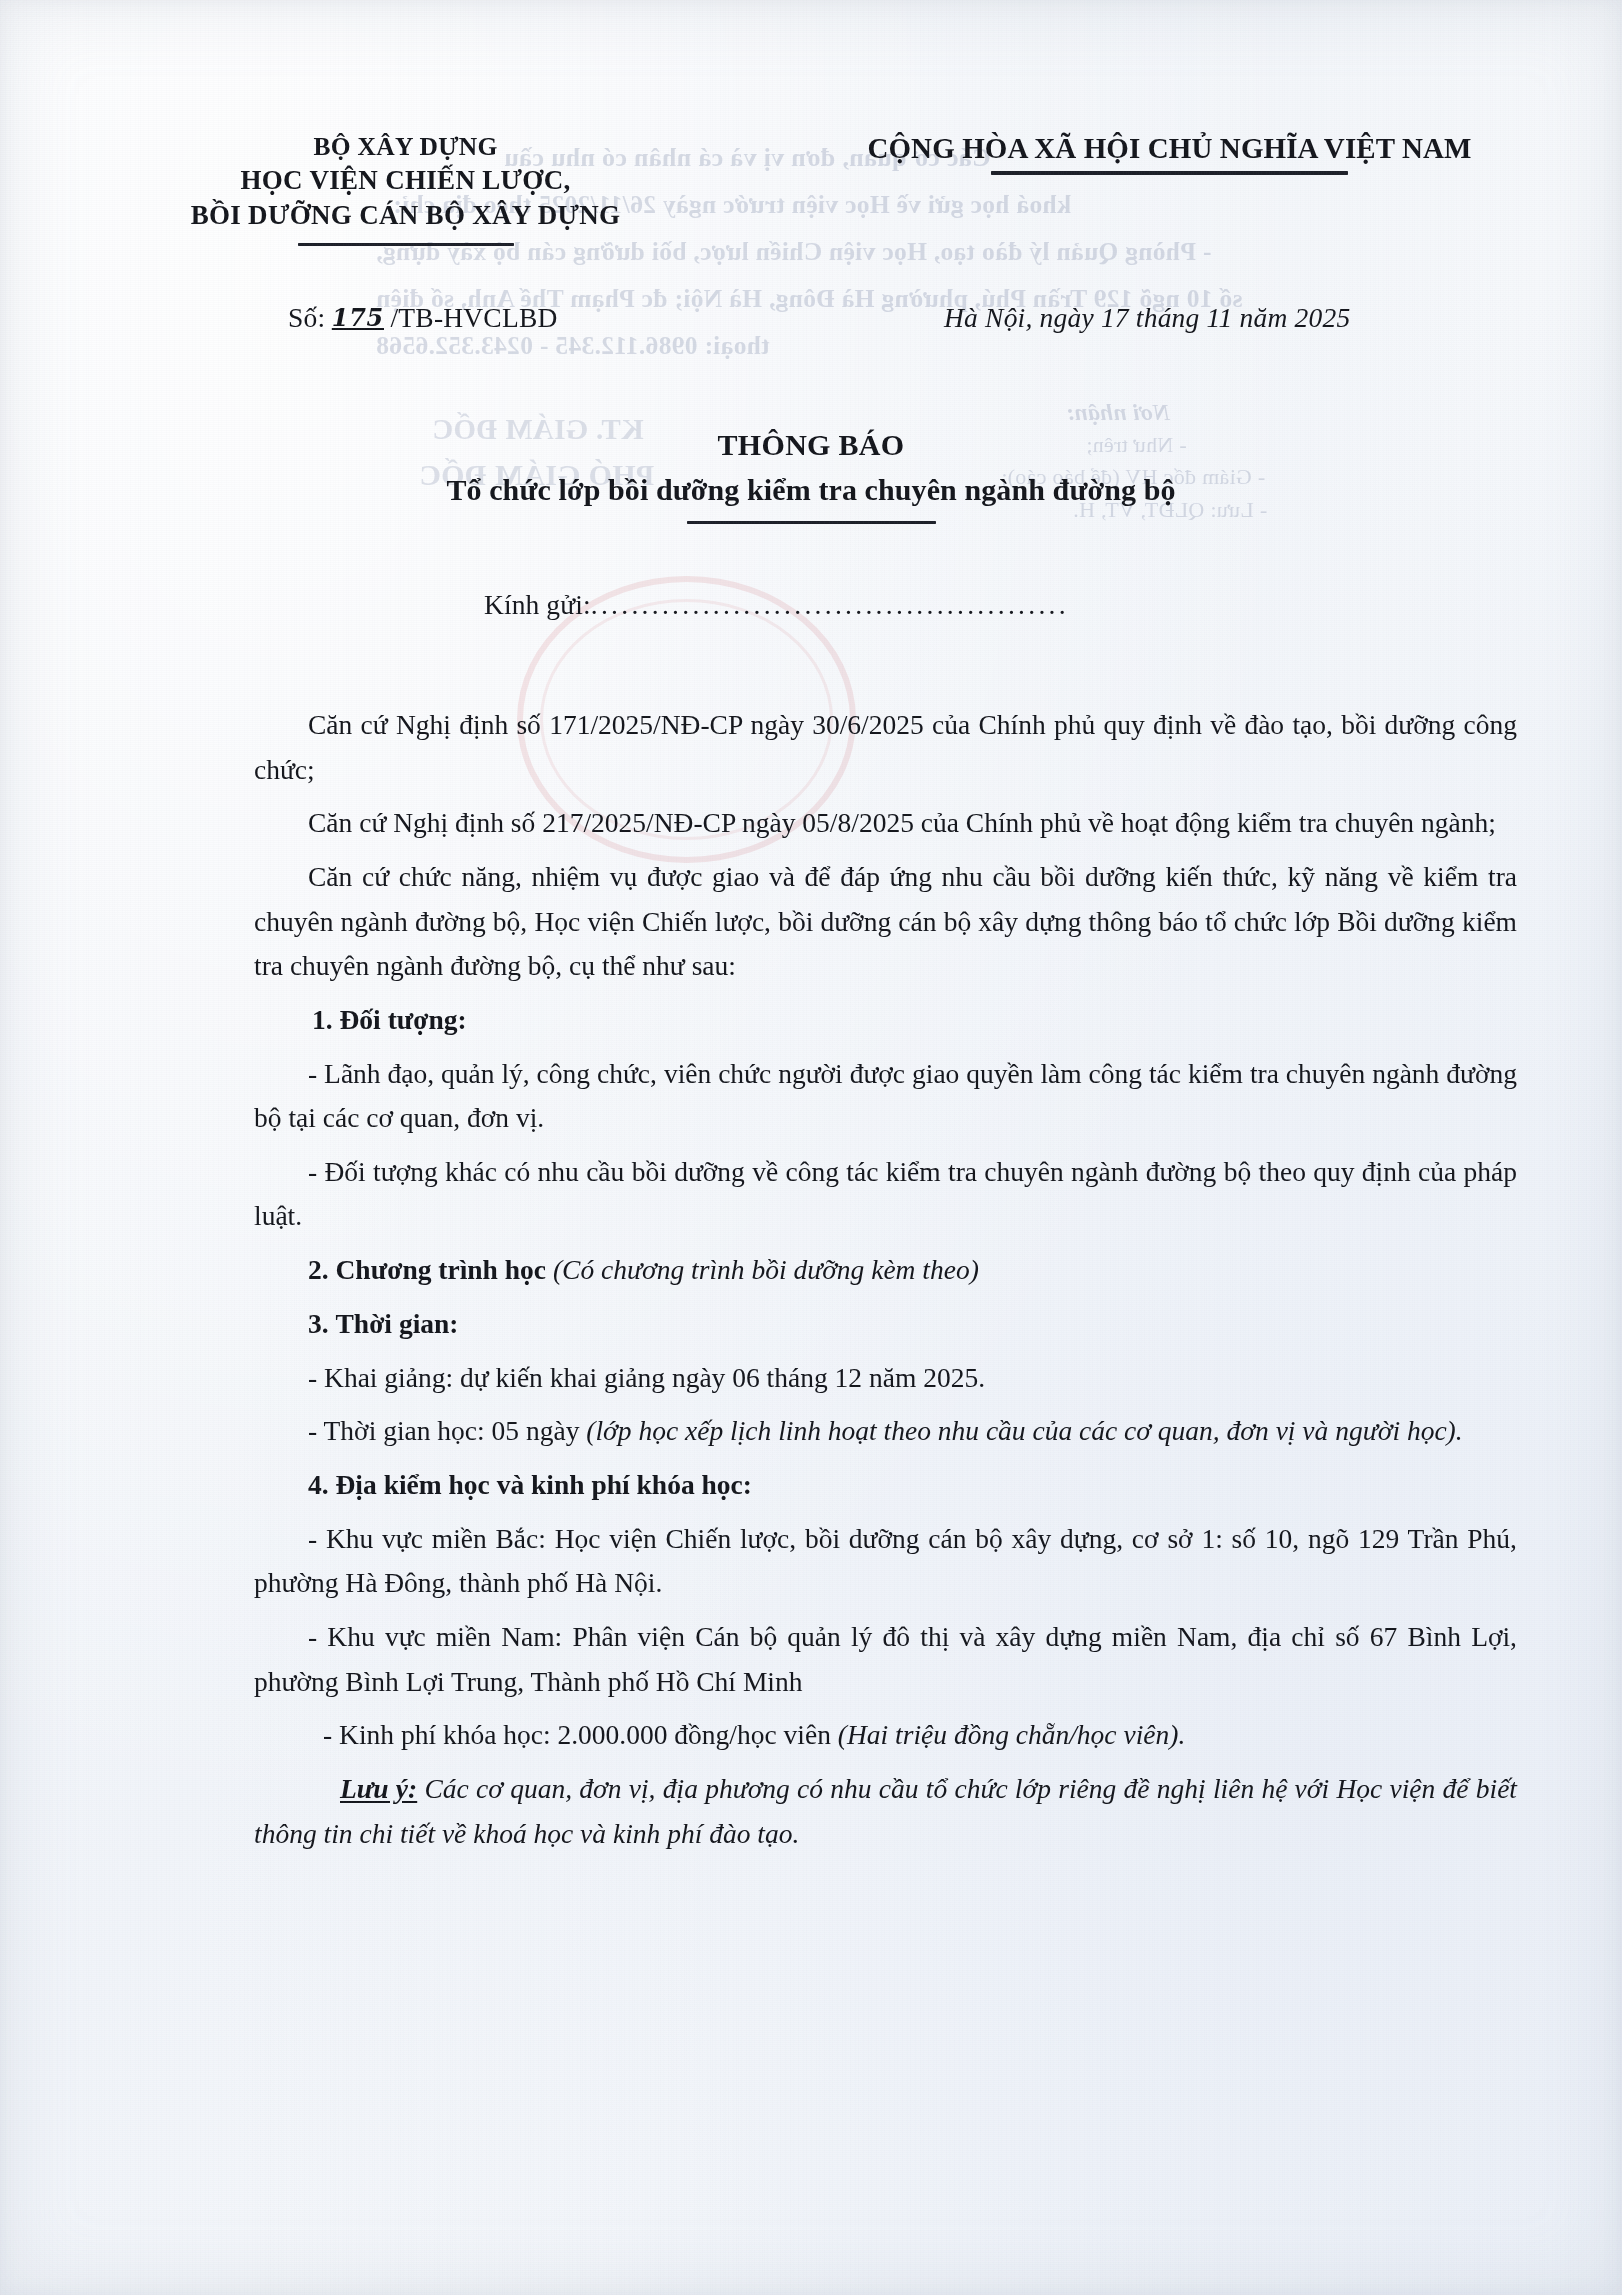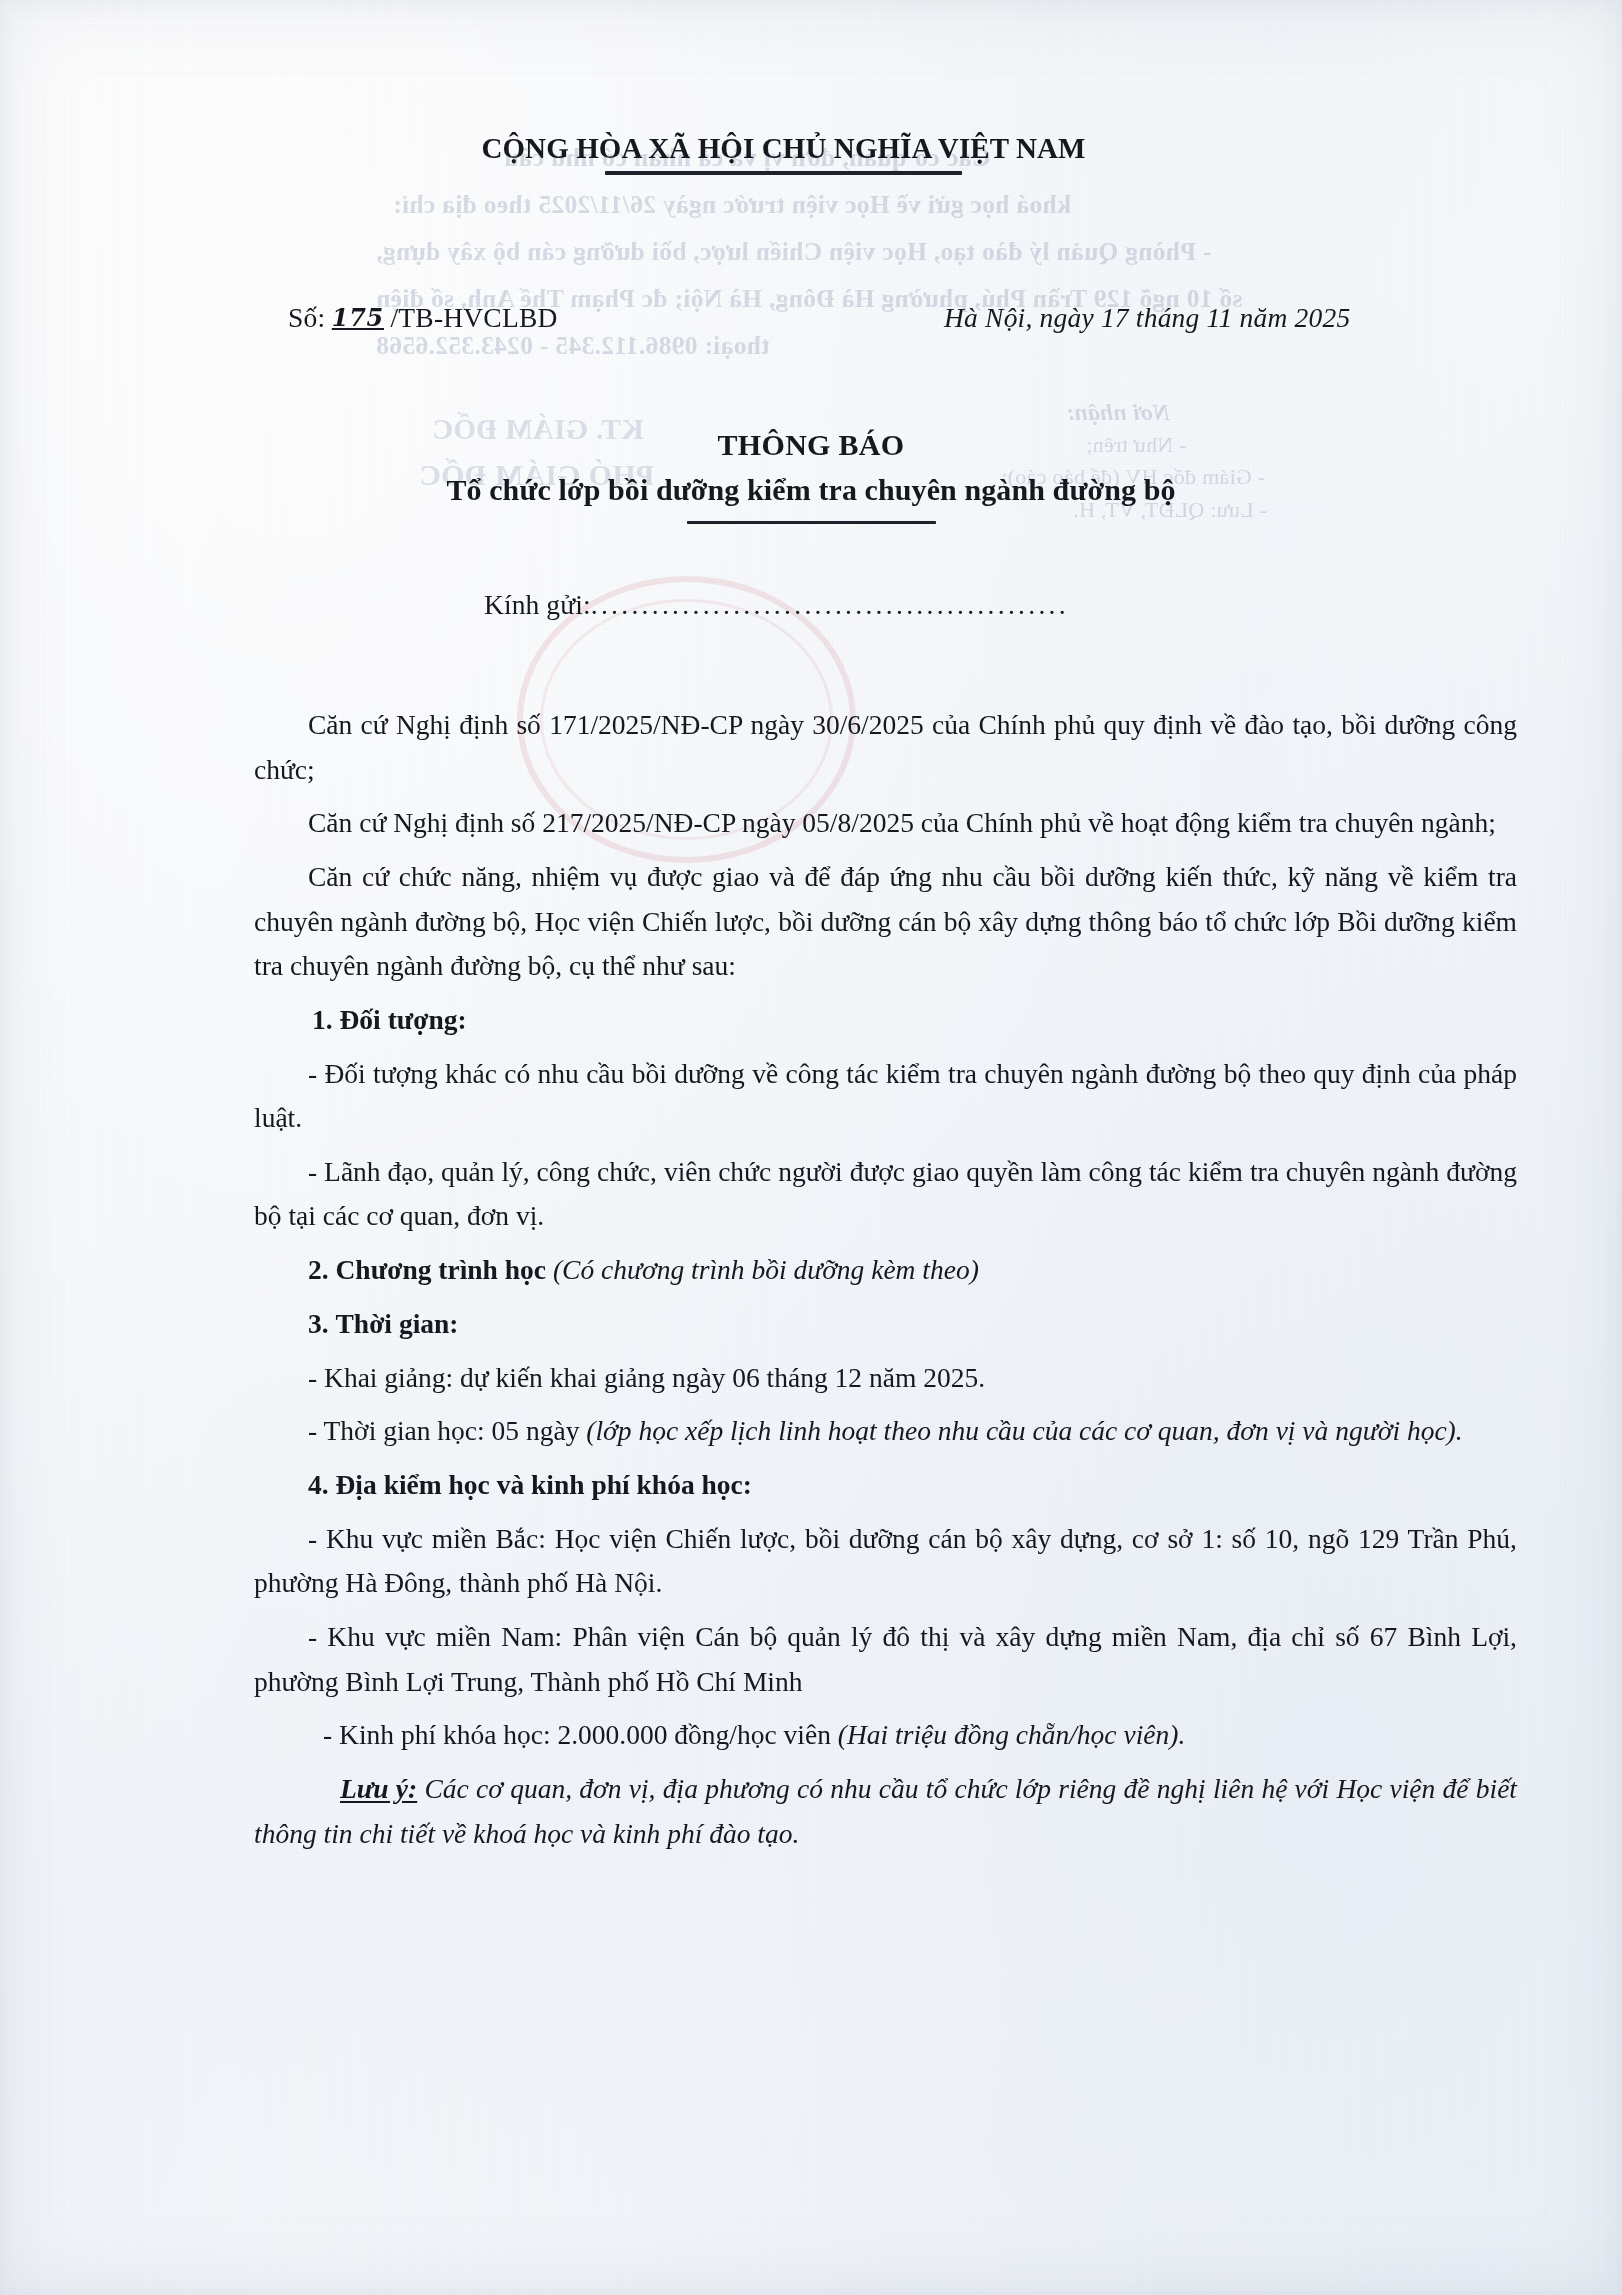--- a/index.html
+++ b/index.html
@@ -224,20 +224,26 @@
   <div class="bleed" style="top:432px; left:1086px; font-size:22px; font-weight:normal;">- Như trên;</div>
   <div class="bleed" style="top:464px; left:1001px; font-size:22px; font-weight:normal;">- Giám đốc HV (để báo cáo);</div>
   <div class="bleed" style="top:497px; left:1073px; font-size:22px; font-weight:normal;">- Lưu: QLĐT, VT, H.</div>
 
   <div class="bleed" style="top:413px; left:432px; font-size:29px; opacity:.34;">KT. GIÁM ĐỐC</div>
   <div class="bleed" style="top:458px; left:419px; font-size:30px; opacity:.34;">PHÓ GIÁM ĐỐC</div>
 
   <div class="stamp-bleed" style="top:576px; left:517px; width:327px; height:275px;"></div>
 
   <div class="hdr">
+    <div class="hdr-left">
+      <div class="org-line l1">BỘ XÂY DỰNG</div>
+      <div class="org-line l2">HỌC VIỆN CHIẾN LƯỢC,</div>
+      <div class="org-line l3">BỒI DƯỠNG CÁN BỘ XÂY DỰNG</div>
+      <div class="rule left"></div>
+    </div>
     <div class="hdr-right">
       <div class="nation">CỘNG HÒA XÃ HỘI CHỦ NGHĨA VIỆT NAM</div>
       <div class="rule right"></div>
     </div>
   </div>
 
   <div class="numline">
     <span>Số:</span><span class="handnum">175</span><span>/TB-HVCLBD</span>
   </div>
 
@@ -256,22 +262,22 @@
   <div class="body">
 
     <p>Căn cứ Nghị định số 171/2025/NĐ-CP ngày 30/6/2025 của Chính phủ quy định về đào tạo, bồi dưỡng công chức;</p>
     <p>Căn cứ Nghị định số 217/2025/NĐ-CP ngày 05/8/2025 của Chính phủ về hoạt động kiểm tra chuyên ngành;</p>
     <p>Căn cứ chức năng, nhiệm vụ được giao và để đáp ứng nhu cầu bồi dưỡng kiến thức, kỹ năng về kiểm tra chuyên ngành đường bộ, Học viện Chiến lược, bồi dưỡng cán bộ xây dựng thông báo tổ chức lớp Bồi dưỡng kiểm tra chuyên ngành đường bộ, cụ thể như sau:</p>
 
     <p style="text-indent:58px;">
       <b>1.</b>
       <b>Đối tượng:</b>
     </p>
+    <p>- Lãnh đạo, quản lý, công chức, viên chức người được giao quyền làm công tác kiểm tra chuyên ngành đường bộ tại các cơ quan, đơn vị.</p>
     <p>- Đối tượng khác có nhu cầu bồi dưỡng về công tác kiểm tra chuyên ngành đường bộ theo quy định của pháp luật.</p>
-    <p>- Lãnh đạo, quản lý, công chức, viên chức người được giao quyền làm công tác kiểm tra chuyên ngành đường bộ tại các cơ quan, đơn vị.</p>
 
     <p>
       <b>2.</b><b>&nbsp;</b><b>Chương trình học</b>
       <i>(Có chương trình bồi dưỡng kèm theo)</i>
     </p>
 
     <p>
       <b>3.</b><b>&nbsp;</b><b>Thời gian:</b>
     </p>
     <p>- Khai giảng: dự kiến khai giảng ngày 06 tháng 12 năm 2025.</p>

